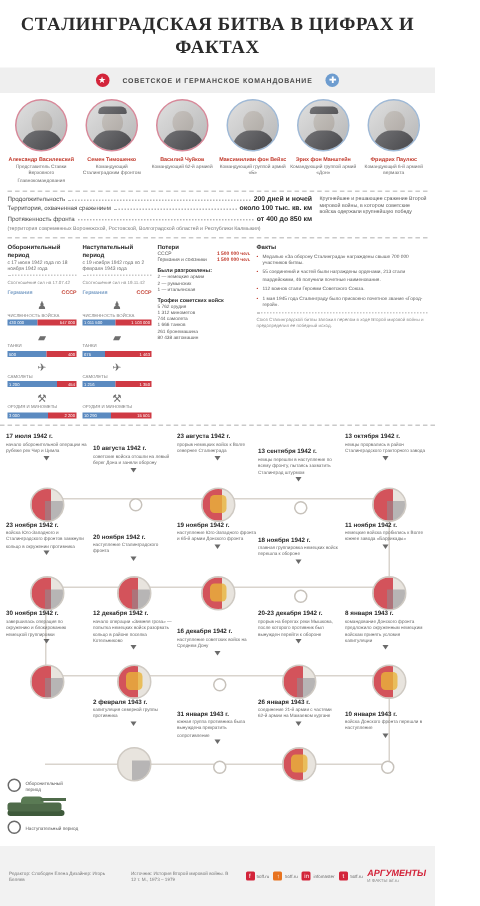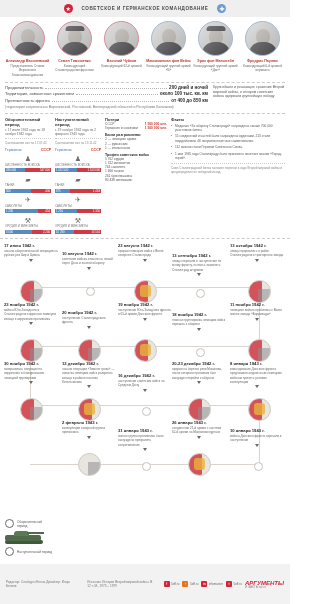--- a/index.html
+++ b/index.html
@@ -204,20 +204,21 @@
   .slab{font-size:3px;color:#6a6a6a;}
   .logo{display:flex;flex-direction:column;line-height:1;}
   .logo .l1{font-size:6px;font-weight:bold;color:#d3243a;font-style:italic;}
   .logo .l2{font-size:3px;color:#8a8a8a;}
 </style>
 </head>
 <body>
 
 <div class="page">
 
+  <div class="title">СТАЛИНГРАДСКАЯ БИТВА В ЦИФРАХ И ФАКТАХ</div>
   <div class="subbar">
     <span class="star-red">★</span>
     <span class="lbl">СОВЕТСКОЕ И ГЕРМАНСКОЕ КОМАНДОВАНИЕ</span>
     <span class="cross-blue">✚</span>
   </div>
 
   <div class="cmdrs">
     <div class="cmdr sov">
       <div class="portrait">
         <div class="p-head"></div>

